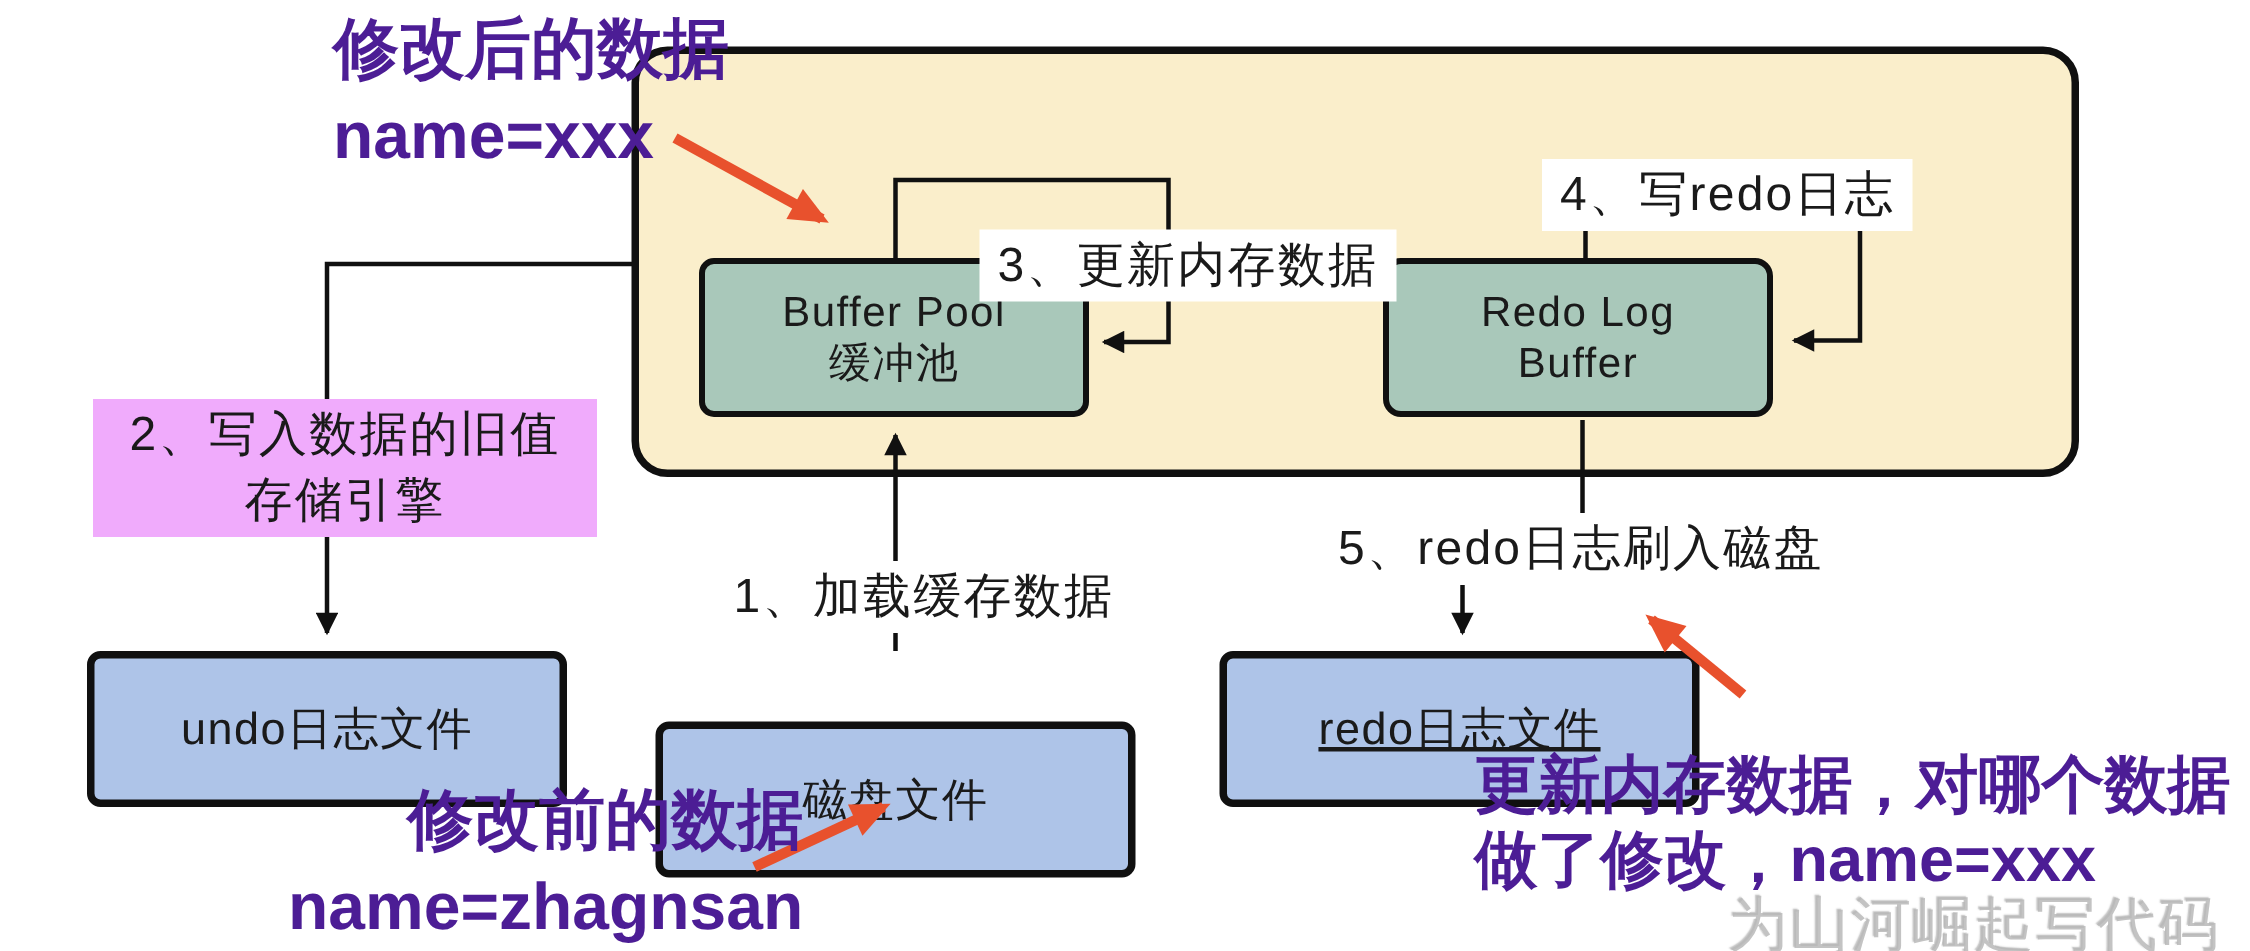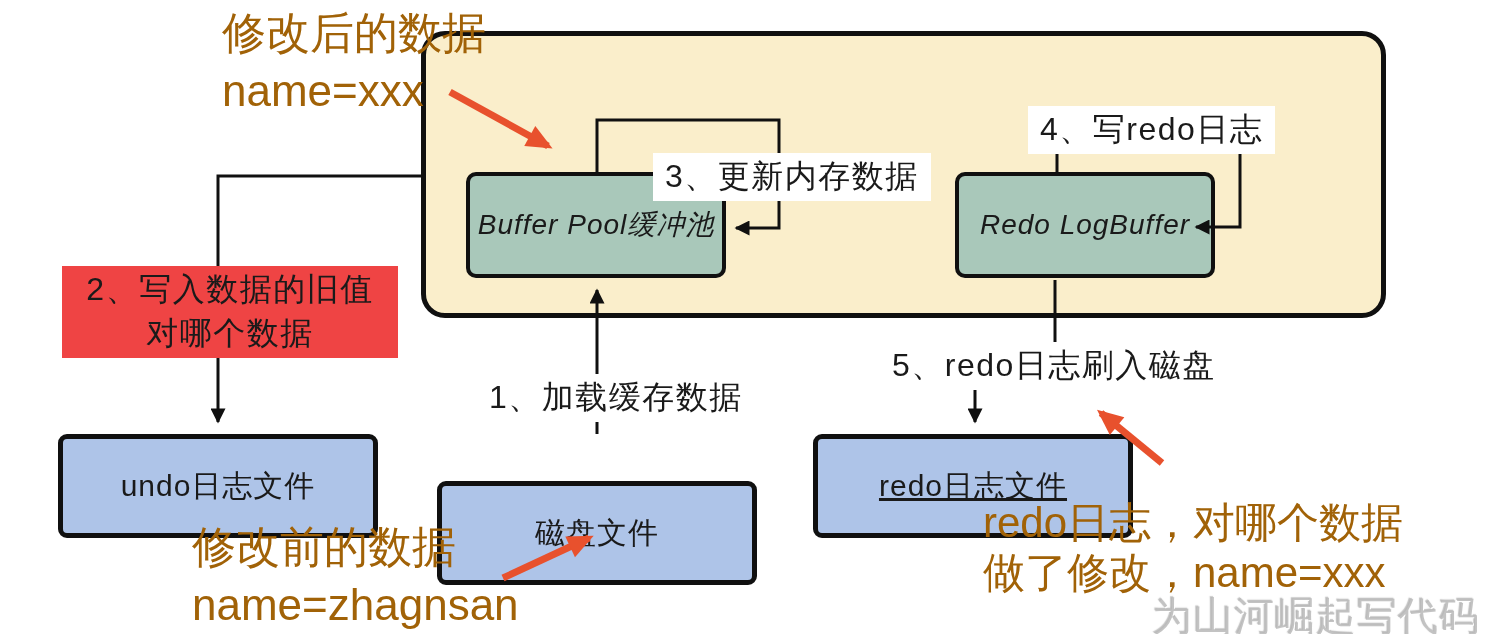--- a/index.html
+++ b/index.html
@@ -16,40 +16,40 @@
     box-sizing:border-box;z-index:1;
   }
   .engine-title{
     position:absolute;left:617px;top:40px;width:220px;text-align:center;
     font-size:28px;line-height:34px;letter-spacing:1px;z-index:3;
   }
   
   .mem-box{
     position:absolute;width:260px;height:106px;box-sizing:border-box;
     background:#A9C8BA;border:4px solid #101010;border-radius:10px;
-    display:flex;flex-direction:row;align-items:center;justify-content:center;
-    font-size:28px;line-height:34px;z-index:2;text-align:center;letter-spacing:1px;font-style:italic;
+    display:flex;flex-direction:column;align-items:center;justify-content:center;
+    font-size:28px;line-height:34px;z-index:2;text-align:center;letter-spacing:1px;
   }
   
   .file-box{
     position:absolute;width:320px;height:104px;box-sizing:border-box;
     background:#AEC4E8;border:5px solid #101010;border-radius:9px;
     display:flex;align-items:center;justify-content:center;
     font-size:30px;z-index:2;letter-spacing:1px;
   }
   
   .step-label{
     position:absolute;background:#ffffff;padding:2px 12px;
     font-size:32px;letter-spacing:1.5px;white-space:nowrap;z-index:4;
   }
   .step-label.centered{text-align:center;}
   
   .red-note{
-    position:absolute;color:#a16207;font-size:44px;line-height:58px;
-    white-space:nowrap;z-index:5;
+    position:absolute;color:#4c1d95;font-size:44px;line-height:58px;
+    white-space:nowrap;z-index:5;font-weight:bold;
   }
   .red-note.tight{font-size:42px;line-height:50px;}
   svg.wires{position:absolute;left:0;top:0;z-index:3;}
   .watermark{
     position:absolute;left:1152px;top:589px;font-size:40px;letter-spacing:1px;
     color:rgba(185,185,185,0.85);
     text-shadow:1px 1px 0 #ffffff,-1px -1px 1px rgba(120,120,120,0.45);
     white-space:nowrap;z-index:6;
   }
 </style>
@@ -58,21 +58,21 @@
 
 <div class="stage">
 
   <div class="engine-container"></div>
 
 
   <div class="mem-box" style="left:466px;top:172px;">
     <div>Buffer Pool</div>
     <div>缓冲池</div>
   </div>
-  <div class="mem-box" style="left:955px;top:172px;">
+  <div class="mem-box" style="left:922px;top:172px;border-radius:12px;">
     <div>Redo Log</div>
     <div>Buffer</div>
   </div>
 
   <div class="file-box" style="left:58px;top:434px;">
     <span>undo日志文件</span>
   </div>
   <div class="file-box" style="left:437px;top:434px;margin-top:47px;">
     <span>磁盘文件</span>
   </div>
@@ -100,43 +100,43 @@
 
     <path d="M 1055 280 L 1055 344" fill="none" stroke="#101010" stroke-width="3"></path>
 
     <path d="M 975 381 L 975 422" fill="none" stroke="#101010" stroke-width="3" marker-end="url(#arrow-black)"></path>
 
     <path d="M 450 92 L 548 146" fill="none" stroke="#E8512D" stroke-width="7" marker-end="url(#arrow-red)"></path>
     <path d="M 503 578 L 589 538" fill="none" stroke="#E8512D" stroke-width="7" marker-end="url(#arrow-red)"></path>
     <path d="M 1162 463 L 1101 413" fill="none" stroke="#E8512D" stroke-width="7" marker-end="url(#arrow-red)"></path>
   </svg>
 
-  <div class="step-label centered" style="left:62px;top:266px;width:312px;background:#ef4444;">
+  <div class="step-label centered" style="left:62px;top:266px;width:312px;background:#f0abfc;">
     <div>2、写入数据的旧值</div>
-    <div>对哪个数据</div>
+    <div>存储引擎</div>
   </div>
 
   <div class="step-label" style="left:477px;top:374px;">1、加载缓存数据</div>
 
   <div class="step-label" style="left:653px;top:153px;">3、更新内存数据</div>
 
   <div class="step-label" style="left:1028px;top:106px;">4、写redo日志</div>
 
   <div class="step-label" style="left:880px;top:342px;">5、redo日志刷入磁盘</div>
 
   <div class="red-note" style="left:222px;top:4px;">
     <div>修改后的数据</div>
     <div>name=xxx</div>
   </div>
 
-  <div class="red-note" style="left:192px;top:518px;">
+  <div class="red-note" style="left:192px;top:518px;text-align:right;">
     <div>修改前的数据</div>
     <div>name=zhagnsan</div>
   </div>
 
   <div class="red-note tight" style="left:983px;top:498px;">
-    <div>redo日志，对哪个数据</div>
+    <div>更新内存数据，对哪个数据</div>
     <div>做了修改，name=xxx</div>
   </div>
 
   <div class="watermark">为山河崛起写代码</div>
 
 </div>
 
 </body></html>

